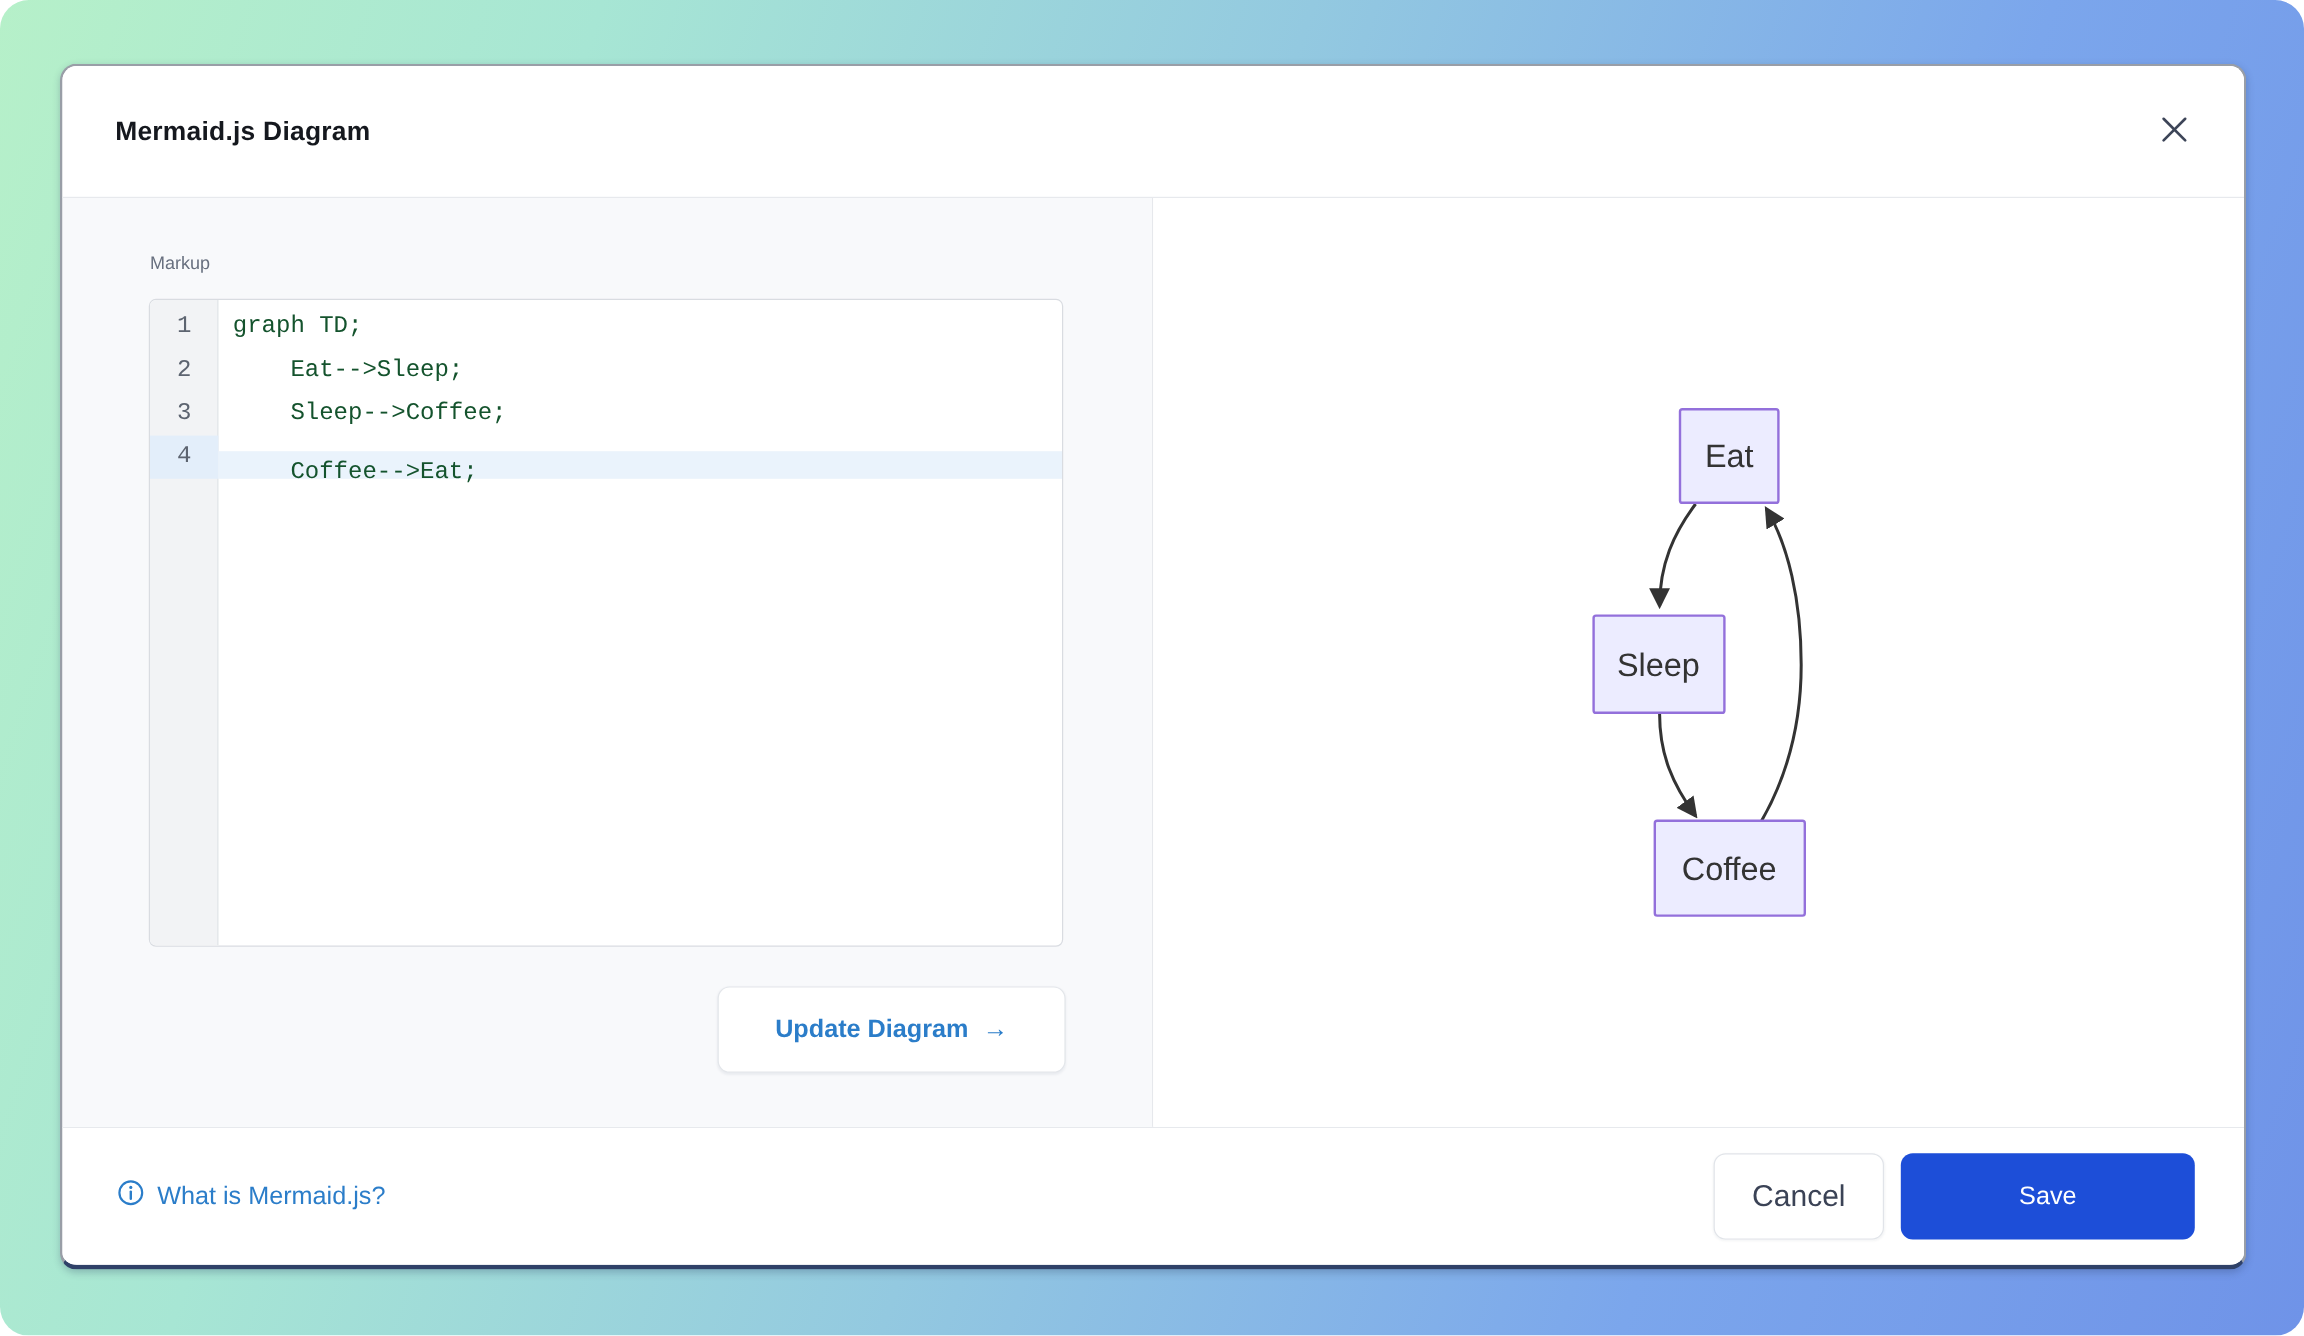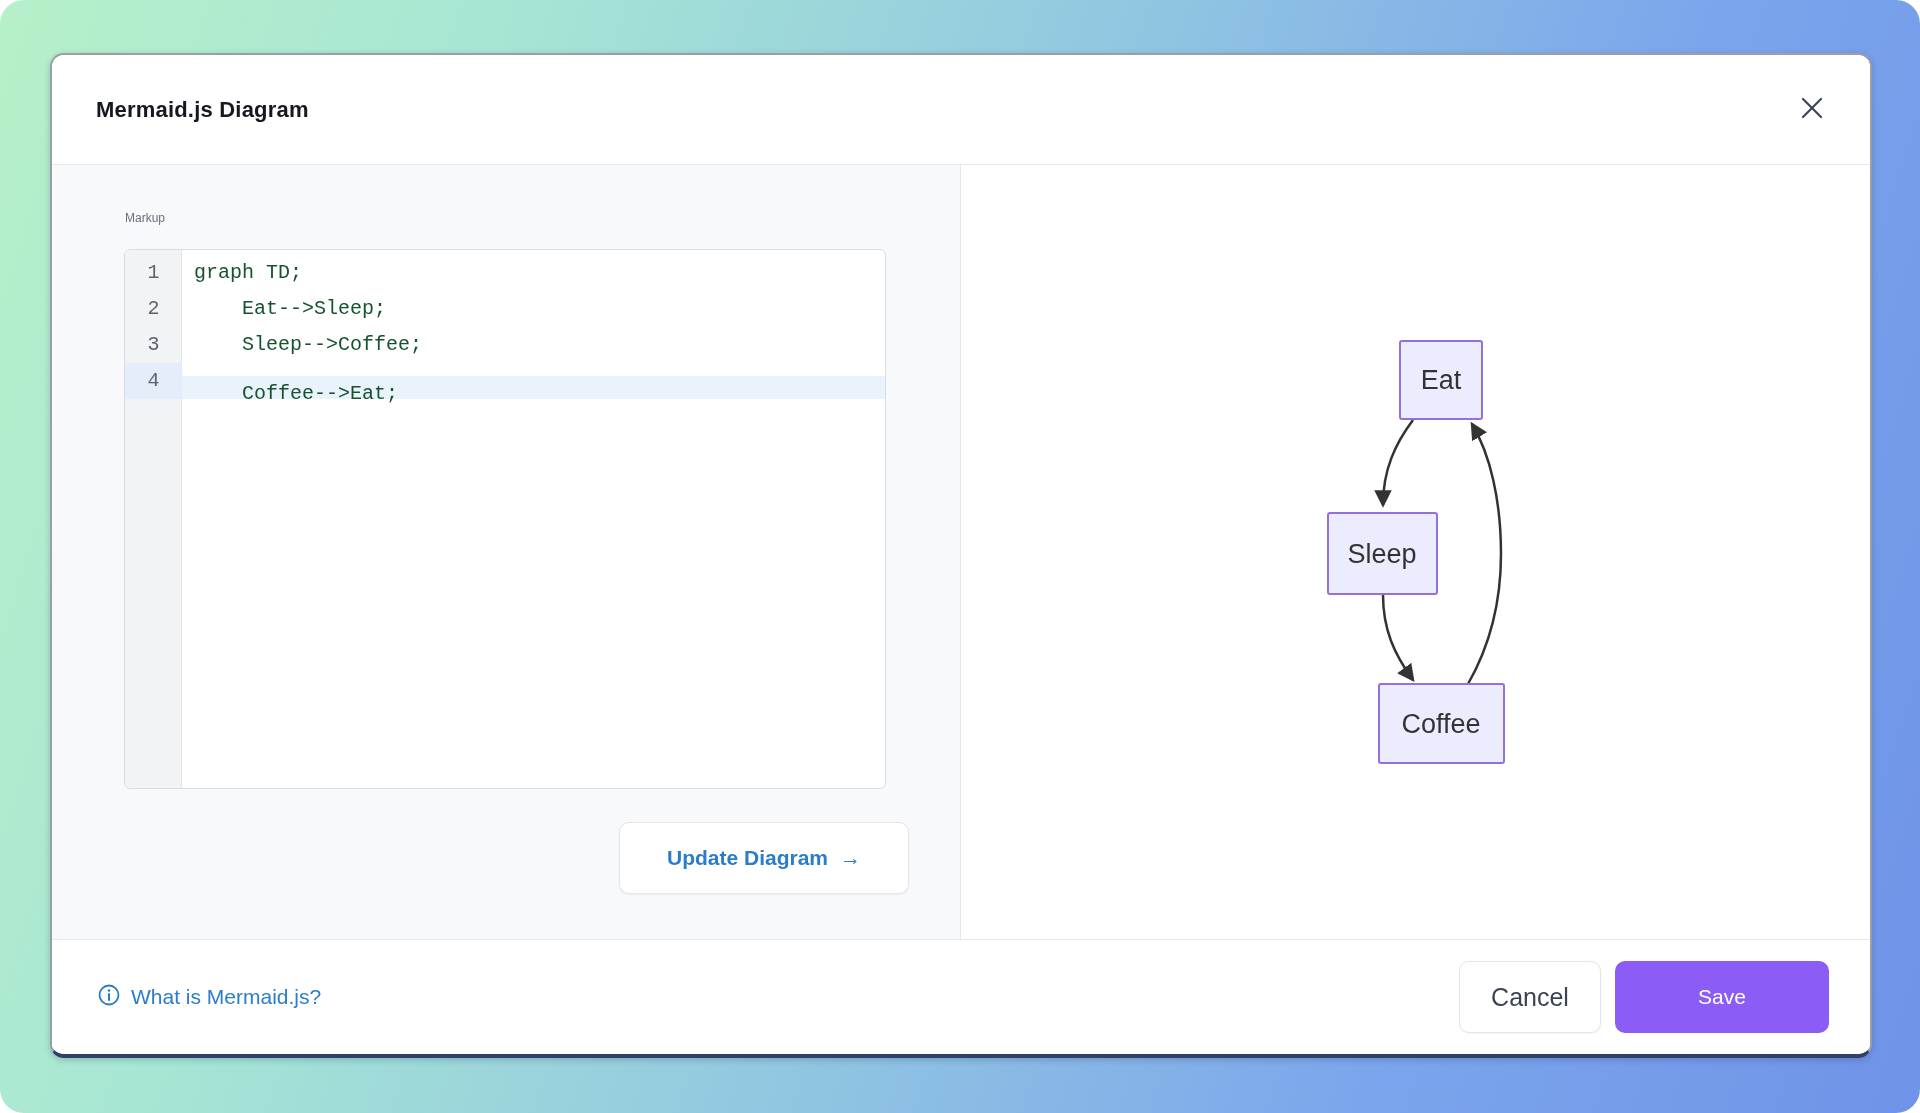--- a/index.html
+++ b/index.html
@@ -51,21 +51,21 @@
     min-height:0;
   }
   .left-panel {
     width:909px; flex:0 0 909px;
     background:#f8f9fb;
     border-right:1px solid #e6e8ec;
     position:relative;
   }
   .markup-label {
     position:absolute; left:73px; top:46px;
-    font-size:12px; color:#68707f;
+    font-size:15px; color:#68707f;
   }
   .code-editor {
     position:absolute; left:72px; top:84px;
     width:762px; height:540px;
     background:#ffffff;
     border:1px solid #d9dce1;
     border-radius:6px;
     overflow:hidden;
   }
   .gutter-bg {
@@ -96,21 +96,20 @@
     width:290px; height:72px;
     background:#ffffff;
     border:1px solid #e3e6ea;
     border-radius:10px;
     box-shadow:0 1px 2px rgba(20,30,60,0.06);
     color:#2b7dc9;
     font-family:"Liberation Sans", sans-serif;
     font-size:21px; font-weight:700;
     display:flex; align-items:center; justify-content:center; gap:12px;
     cursor:pointer;
-    margin-left:21px;
   }
   .right-panel {
     flex:1 1 auto;
     background:#ffffff;
     position:relative;
   }
   .diagram-svg { position:absolute; left:359px; top:165px; }
   .diagram-svg text {
     font-family:"Liberation Sans", sans-serif;
     fill:#333333; font-size:27px;
@@ -135,22 +134,22 @@
     width:142px; height:72px;
     background:#ffffff;
     border:1px solid #e1e4e9;
     border-radius:10px;
     box-shadow:0 1px 2px rgba(20,30,60,0.05);
     color:#3b4356; font-size:25px;
     font-family:"Liberation Sans", sans-serif;
     cursor:pointer;
   }
   .save-btn {
-    width:214px; height:72px;
-    background:#8b5cf6;
+    width:245px; height:72px;
+    background:#1d4ed8;
     border:none;
     border-radius:10px;
     color:#ffffff; font-size:21px;
     font-family:"Liberation Sans", sans-serif;
     cursor:pointer;
   }
 </style>
 </head>
 <body>
 

